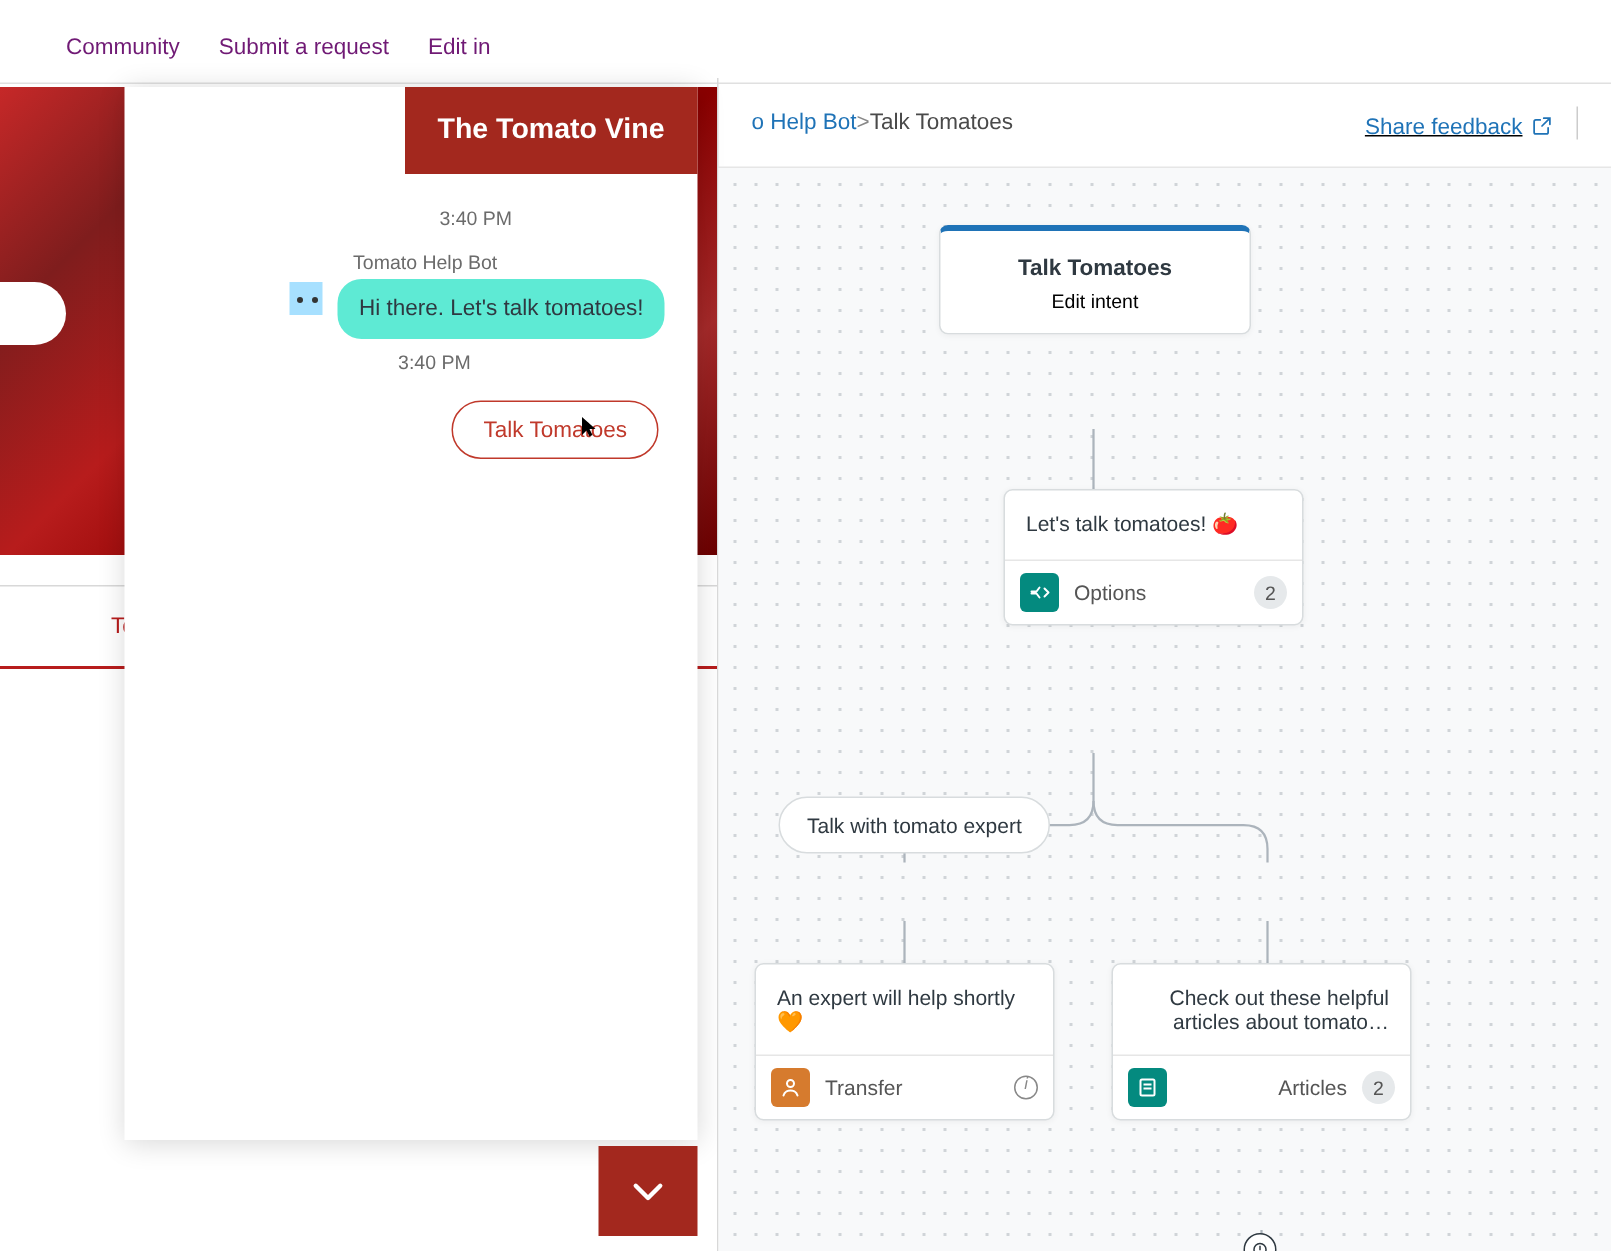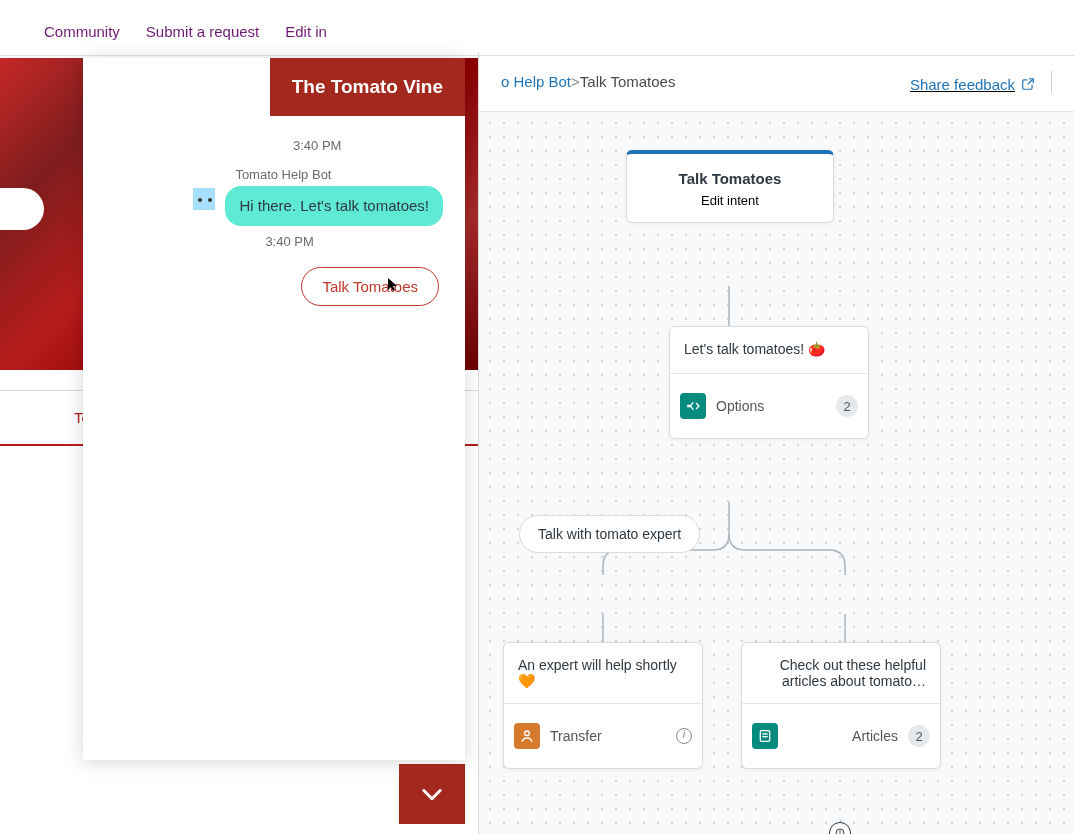--- a/index.html
+++ b/index.html
@@ -49,33 +49,33 @@
 
   .canvas { position: absolute; top: 60px; left: 0; right: 0; bottom: 0; background-image: radial-gradient(#d0d4d8 1px, transparent 1px); background-size: 14px 14px; background-position: 4px 4px; background-color: #f8f9fa; overflow: hidden; }
 
   .node { position: absolute; background:#fff; border:1px solid #d8dcde; border-radius:6px; box-shadow: 0 1px 4px rgba(0,0,0,0.05); }
   .node-root { left: 147px; top: 38px; width: 208px; text-align:center; padding: 16px 12px 14px; border-top: 4px solid #1f73b7; }
   .node-root .nt { font-weight:600; font-size:15px; color:#2f3941; margin-bottom:6px; }
   .node-root .ne { font-size:13px; color:#000000; }
 
   .node-msg { width: 200px; }
   .node-msg .nm-body { padding: 14px; font-size: 14px; color:#2f3941; min-height: 46px; }
-  .node-foot { display:flex; align-items:center; gap:10px; padding: 19px 10px; border-top:1px solid #e6e6e6; font-size:14px; color:#555; }
+  .node-foot { display:flex; align-items:center; gap:10px; padding: 8px 10px; border-top:1px solid #e6e6e6; font-size:14px; color:#555; }
   .node-foot .icon-box { width:26px; height:26px; border-radius:4px; display:flex; align-items:center; justify-content:center; flex-shrink:0; }
   .node-foot .ft-label { flex:1; }
   .node-foot .badge { background:#e6e9eb; color:#555; width:22px; height:22px; border-radius:11px; display:flex; align-items:center; justify-content:center; font-size:13px; }
   .ic-teal { background:#048a7f; }
   .ic-orange { background:#d67b2e; }
 
   .node-opt-1 { left: 147px; top: 214px; margin-left: 43px; }
   .node-trans { left: 24px; top: 530px; width: 200px; }
   .node-art { left: 262px; top: 530px; width: 200px; text-align: right; }
 
   .pill { position:absolute; background:#fff; border:1px solid #d8dcde; border-radius:20px; padding: 10px 18px; font-size:14px; color:#2f3941; white-space:nowrap; }
-  .pill-a { left: 40px; top: 403px; }
+  .pill-a { left: 40px; top: 419px; }
   .pill-b { left: 295px; top: 403px; }
 
   .info-ic { width:16px; height:16px; border:1.5px solid #888; border-radius:50%; position:relative; flex-shrink:0; }
   .info-ic::after { content:"i"; position:absolute; left:0; right:0; text-align:center; font-size:11px; font-style:italic; top:-1px; color:#888; }
 
   
   .connectors { position:absolute; top:60px; left:0; width:100%; height:100%; pointer-events:none; }
 
   .end-circle { position:absolute; width:22px; height:22px; border:1.5px solid #2f3941; border-radius:50%; background:#fff; display:flex; align-items:center; justify-content:center; left: 350px; top: 710px; }
 </style>

